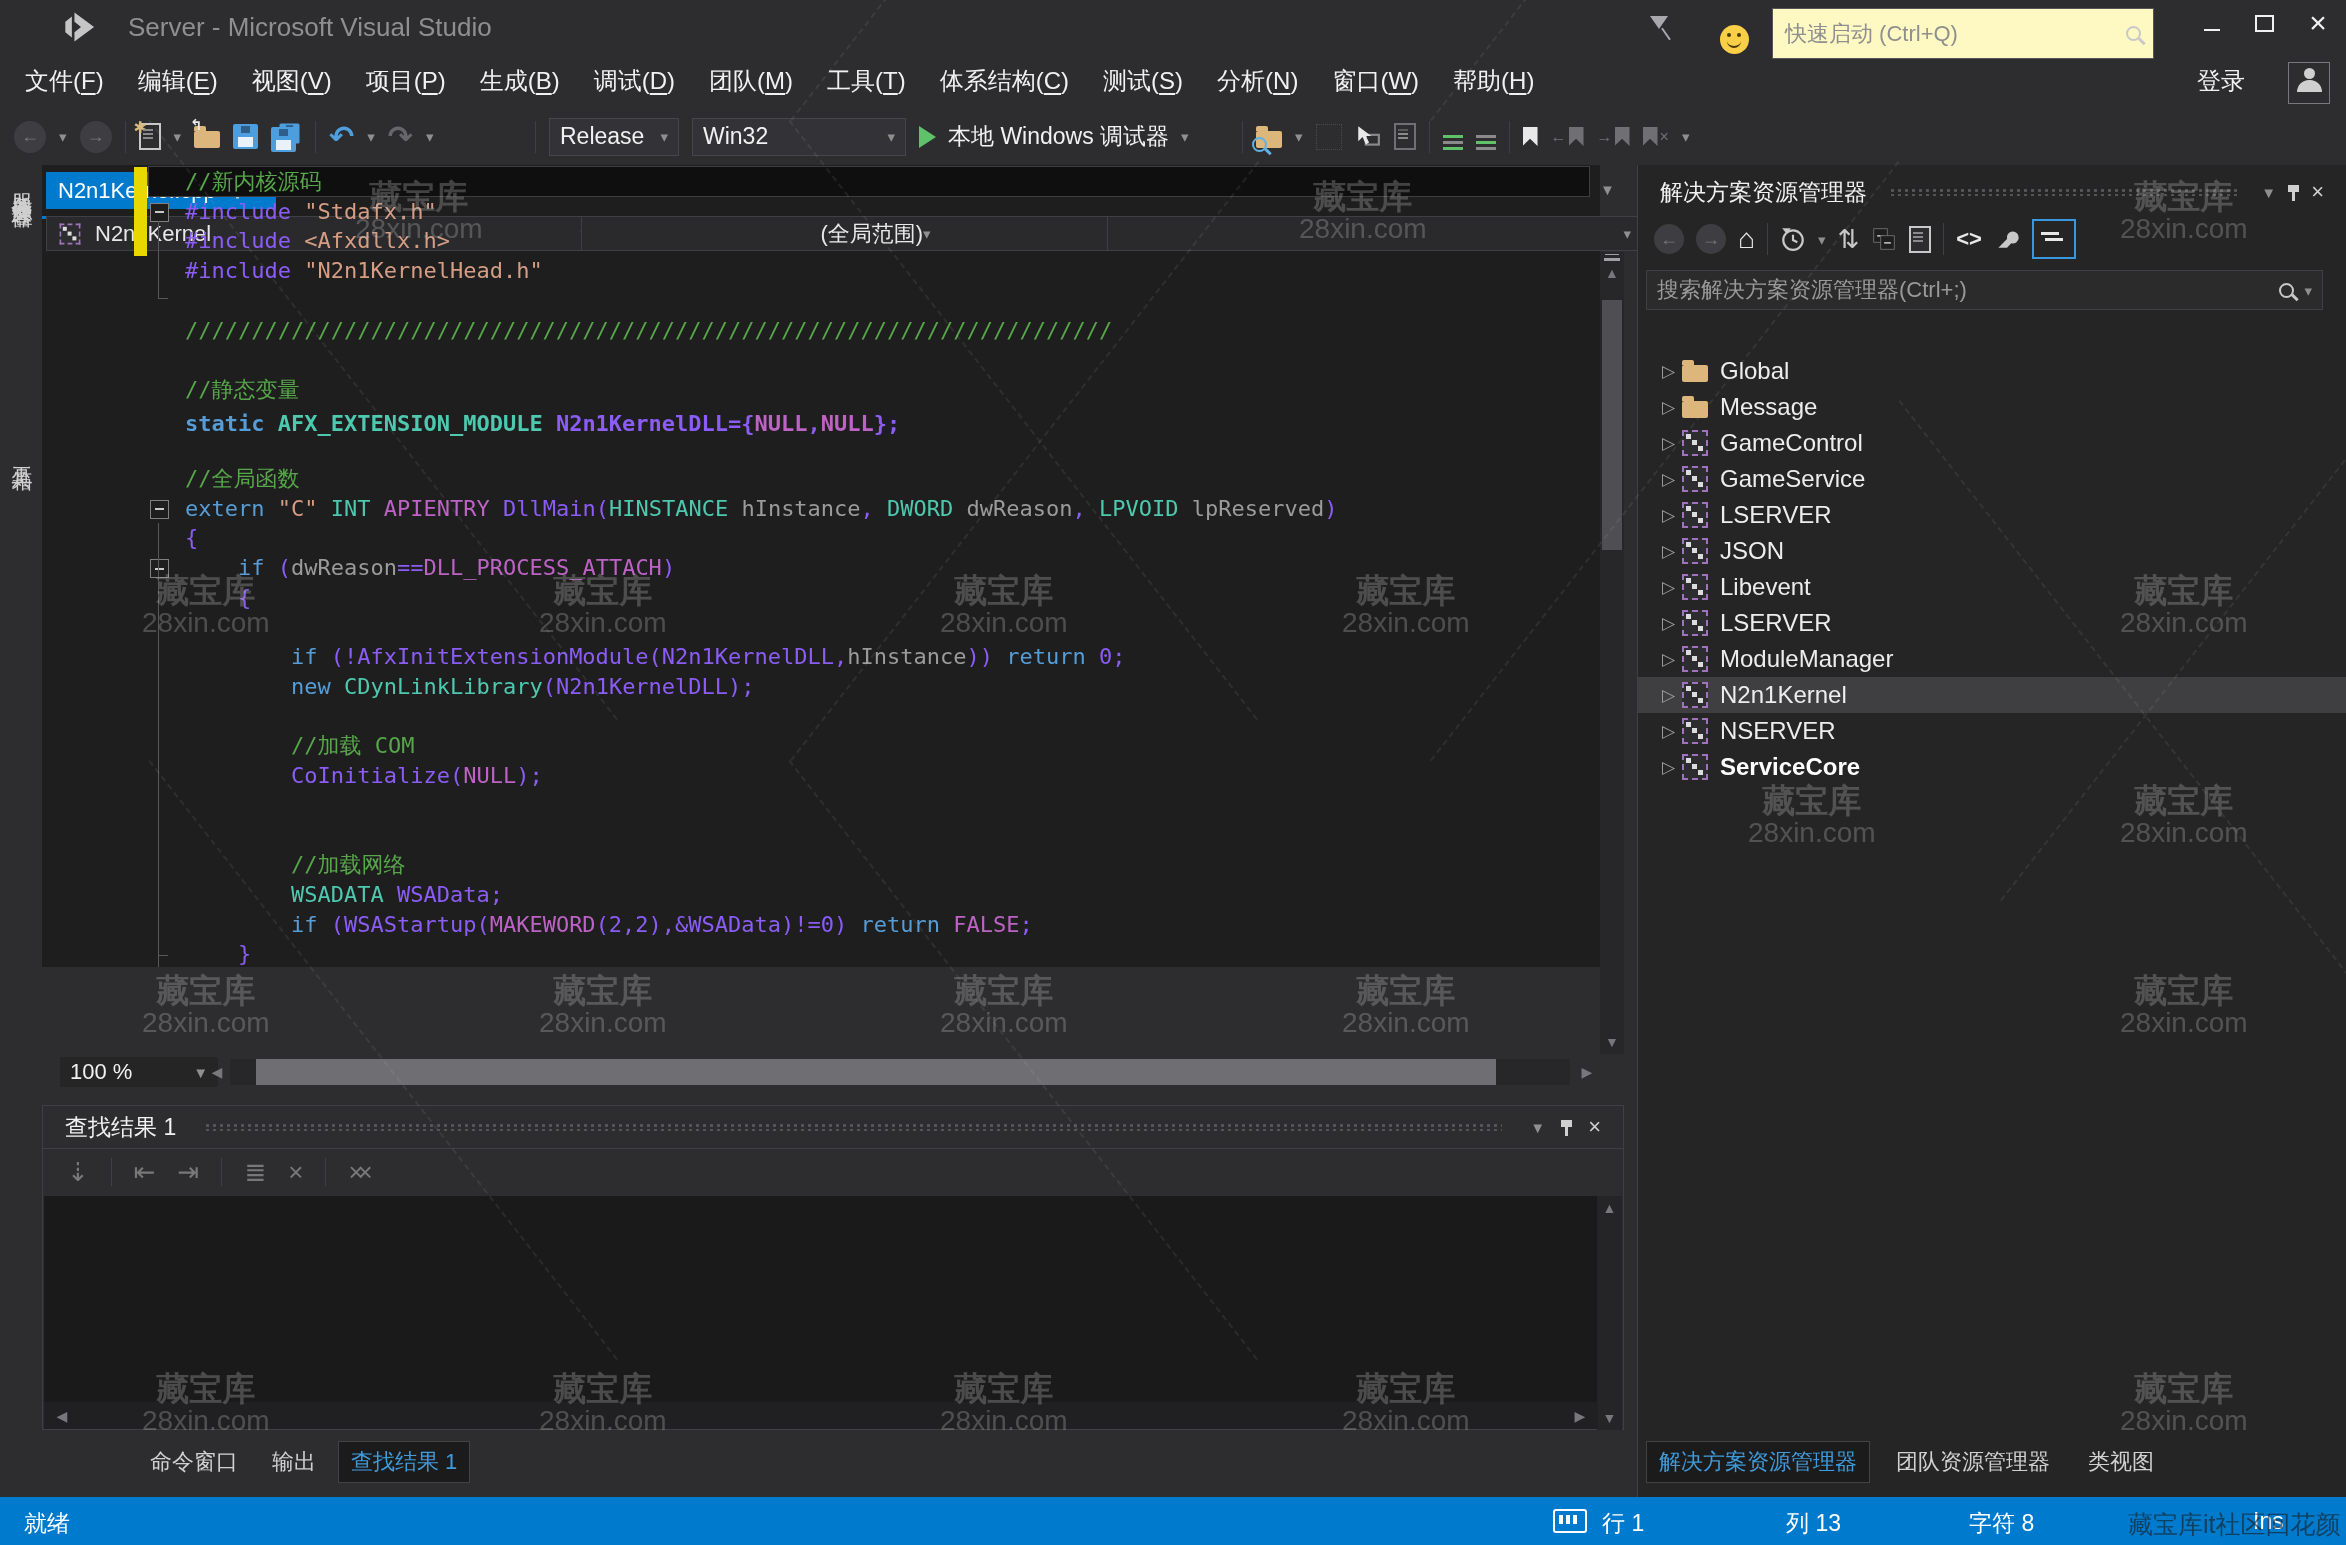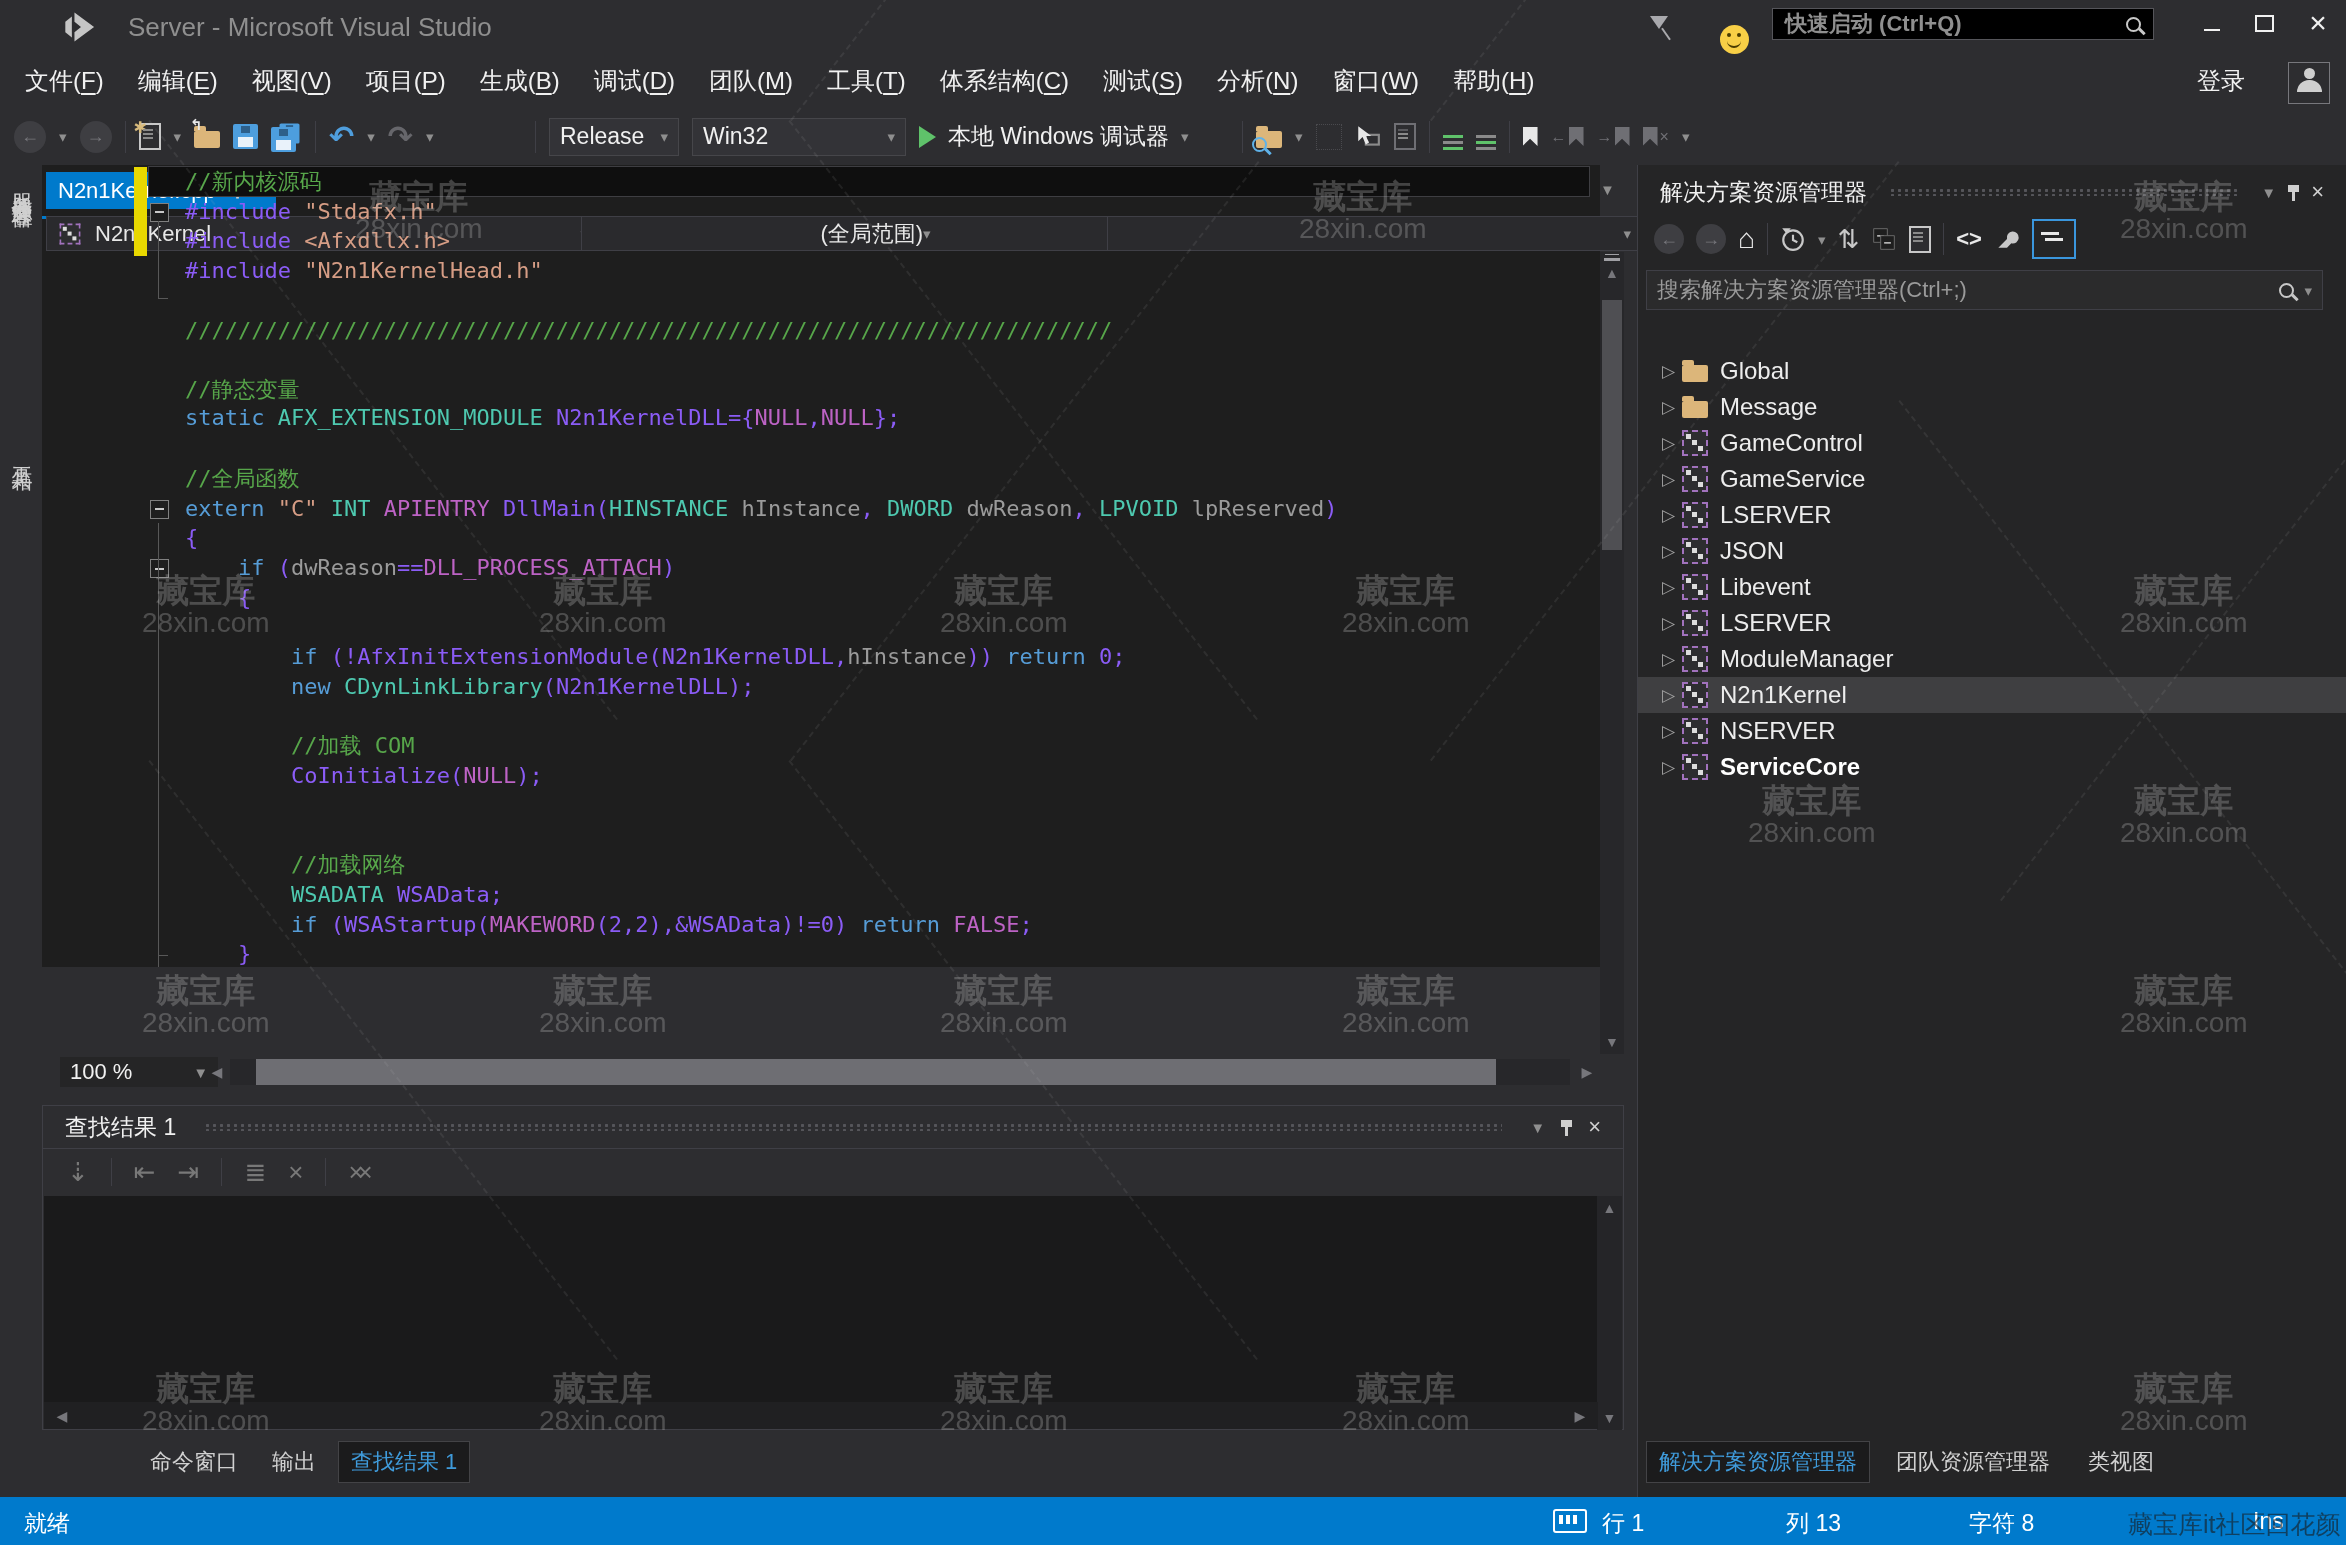--- a/index.html
+++ b/index.html
@@ -46,21 +46,21 @@
   .kbdico::after{content:"";position:absolute;left:4px;top:4px;width:4px;height:9px;background:#fff;box-shadow:7px 0 0 #fff,14px 0 0 #fff;}
   .grip{width:16px;height:3px;background:#9f9fa4;box-shadow:0 -5px 0 -1px #9f9fa4;}
   .minus-box{width:17px;height:17px;border:1px solid #808080;background:#1e1e1e;color:#c8c8c8;
              display:flex;align-items:center;justify-content:center;}
   .minus-box::after{content:"";width:9px;height:2px;background:#c8c8c8;}
   .wrench{width:26px;height:26px;}
   .playtri{width:0;height:0;border-top:11px solid transparent;border-bottom:11px solid transparent;border-left:17px solid #5fc26a;}
   
   #titlebar{left:0;top:0;width:2346px;height:54px;}
   #title-text{font-size:26px;color:#8f8f8f;}
-  #quicklaunch{background:#000000;border:1px solid #55555a;height:32px;width:382px;font-weight:bold;}
+  #quicklaunch{background:#fef9c3;border:1px solid #55555a;height:51px;width:382px;}
   .winbtn{width:52px;height:46px;display:flex;align-items:center;justify-content:center;color:#f1f1f1;}
   .minbar{width:16px;height:2px;background:#f1f1f1;margin-top:14px;}
   .maxbox{width:15px;height:13px;border:2px solid #f1f1f1;}
   #menubar{left:0;top:54px;width:2346px;height:54px;}
   .menu-item{font-size:24px;color:#f1f1f1;padding:0 17px;line-height:54px;display:inline-block;}
   .menu-item u{text-underline-offset:4px;}
   #toolbar{left:0;top:108px;width:2346px;height:57px;}
   .tbgroup{position:absolute;top:0;height:57px;display:flex;align-items:center;gap:13px;}
   .combo{background:#333337;border:1px solid #46464a;height:36px;display:flex;align-items:center;
          font-size:23px;color:#f1f1f1;padding:0 10px;justify-content:space-between;}
@@ -286,21 +286,21 @@
           <div class="chgbar" style="top: 31.7px; height: 29.7px;"></div>
           <div class="cl" style="top: 31.7px;"><span class="tp">#include </span><span class="ts">"Stdafx.h"</span></div>
           <div class="minus-box foldbox" style="top: 37.7px;"></div>
           <div class="chgbar" style="top: 61.4px; height: 29.7px;"></div>
           <div class="cl" style="top: 61.4px;"><span class="tp">#include </span><span class="ts">&lt;Afxdllx.h&gt;</span></div>
           <div class="cl" style="top: 91.1px;"><span class="tp">#include </span><span class="ts">"N2n1KernelHead.h"</span></div>
           <div class="cl" style="top: 120.8px;"></div>
           <div class="cl" style="top: 150.5px;"><span class="tc">//////////////////////////////////////////////////////////////////////</span></div>
           <div class="cl" style="top: 180.2px;"></div>
           <div class="cl" style="top: 209.9px;"><span class="tc">//静态变量</span></div>
-          <div class="cl" style="top: 238px;"><span class="tk">static</span><span class="tp"> </span><span class="tt">AFX_EXTENSION_MODULE</span><span class="tp"> N2n1KernelDLL={</span><span class="tm">NULL</span><span class="tp">,</span><span class="tm">NULL</span><span class="tp">};</span></div>
+          <div class="cl" style="top: 244px; font-weight: bold;"><span class="tk">static</span><span class="tp"> </span><span class="tt">AFX_EXTENSION_MODULE</span><span class="tp"> N2n1KernelDLL={</span><span class="tm">NULL</span><span class="tp">,</span><span class="tm">NULL</span><span class="tp">};</span></div>
           <div class="cl" style="top: 269.3px;"></div>
           <div class="cl" style="top: 299px;"><span class="tc">//全局函数</span></div>
           <div class="cl" style="top: 328.7px;"><span class="tk">extern</span><span class="tp"> </span><span class="ts">"C"</span><span class="tp"> </span><span class="tt">INT</span><span class="tp"> </span><span class="tm">APIENTRY</span><span class="tp"> DllMain(</span><span class="tt">HINSTANCE</span><span class="tp"> </span><span class="ti">hInstance</span><span class="tp">, </span><span class="tt">DWORD</span><span class="tp"> </span><span class="ti">dwReason</span><span class="tp">, </span><span class="tt">LPVOID</span><span class="tp"> </span><span class="ti">lpReserved</span><span class="tp">)</span></div>
           <div class="minus-box foldbox" style="top: 334.7px;"></div>
           <div class="cl" style="top: 358.4px;"><span class="tp">{</span></div>
           <div class="cl" style="top: 388.1px;"><span class="tp">    </span><span class="tk">if</span><span class="tp"> (</span><span class="ti">dwReason</span><span class="tp">==</span><span class="tm">DLL_PROCESS_ATTACH</span><span class="tp">)</span></div>
           <div class="minus-box foldbox" style="top: 394.1px;"></div>
           <div class="cl" style="top: 417.8px;"><span class="tp">    {</span></div>
           <div class="cl" style="top: 447.5px;"></div>
           <div class="cl" style="top: 477.2px;"><span class="tp">        </span><span class="tk">if</span><span class="tp"> (!AfxInitExtensionModule(N2n1KernelDLL,</span><span class="ti">hInstance</span><span class="tp">)) </span><span class="tk">return</span><span class="tp"> 0;</span></div>

